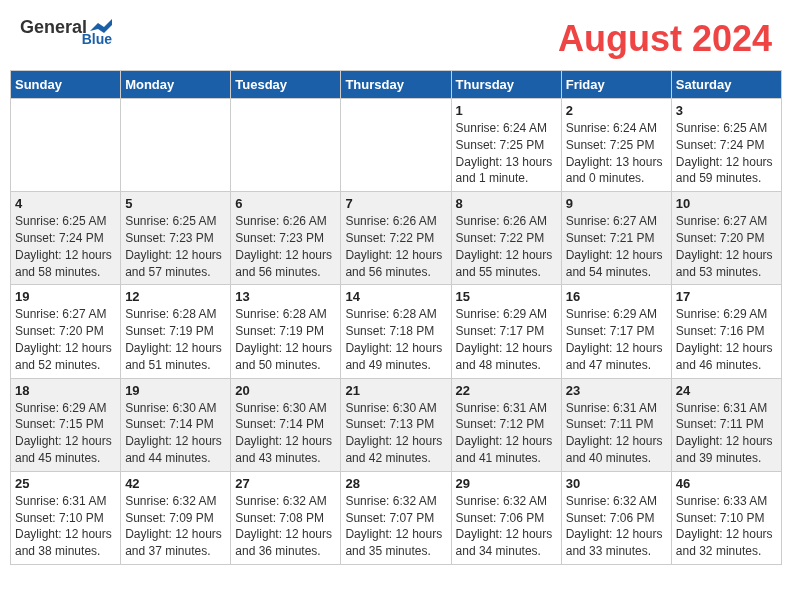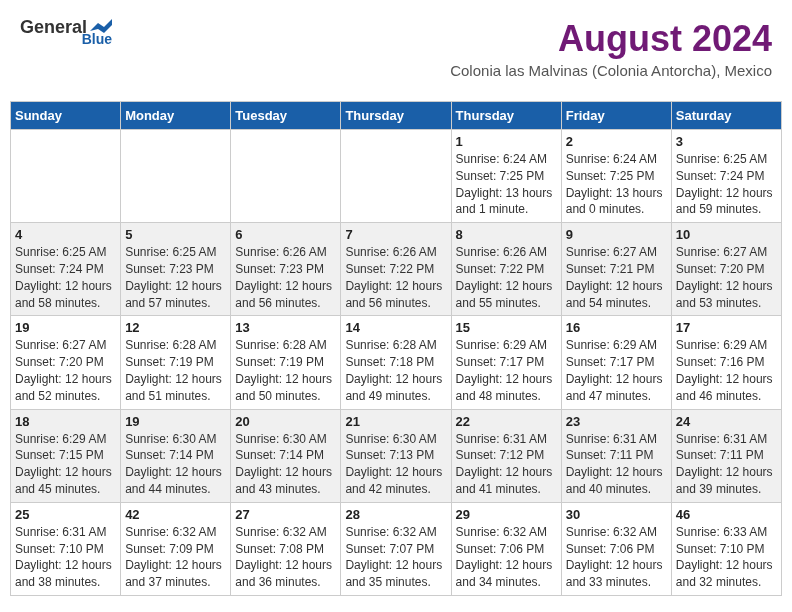--- a/index.html
+++ b/index.html
@@ -26,31 +26,31 @@
       display: flex;
       align-items: center;
       gap: 2px;
     }
     .title-section {
       text-align: right;
     }
     .main-title {
       font-size: 36px;
       font-weight: bold;
-      color: #701a75;
+      color: #ef4444;
     }
     .subtitle {
       font-size: 15px;
       color: #555;
       margin-top: 2px;
     }
     .calendar {
       width: 100%;
       border-collapse: collapse;
-      margin-top: 18px;
+      margin-top: 6px;
       font-size: 11px;
     }
     .calendar th {
       background: #1a5fa8;
       color: #fff;
       padding: 6px 4px;
       text-align: left;
       font-size: 13px;
       border: 1px solid #ccc;
     }
@@ -91,21 +91,20 @@
     <div class="logo-row">
       <span style="font-size:18px;font-weight:bold;color:#333;">General</span>
       <svg width="22" height="16" viewBox="0 0 22 16" style="margin-left:1px;">
         <polygon points="0,12 8,4 14,8 22,0 22,6 14,14 8,10" fill="#1a5fa8"></polygon>
       </svg>
     </div>
     <span style="font-size:14px;font-weight:bold;color:#1a5fa8;margin-top:-4px;">Blue</span>
   </div>
   <div class="title-section">
     <div class="main-title">August 2024</div>
-    <div class="subtitle">Colonia las Malvinas (Colonia Antorcha), Mexico</div>
   </div>
 </div>
 
 <table class="calendar">
   <thead>
     <tr>
     <th>Sunday</th>
         <th>Monday</th>
         <th>Tuesday</th>
         <th>Thursday</th>

